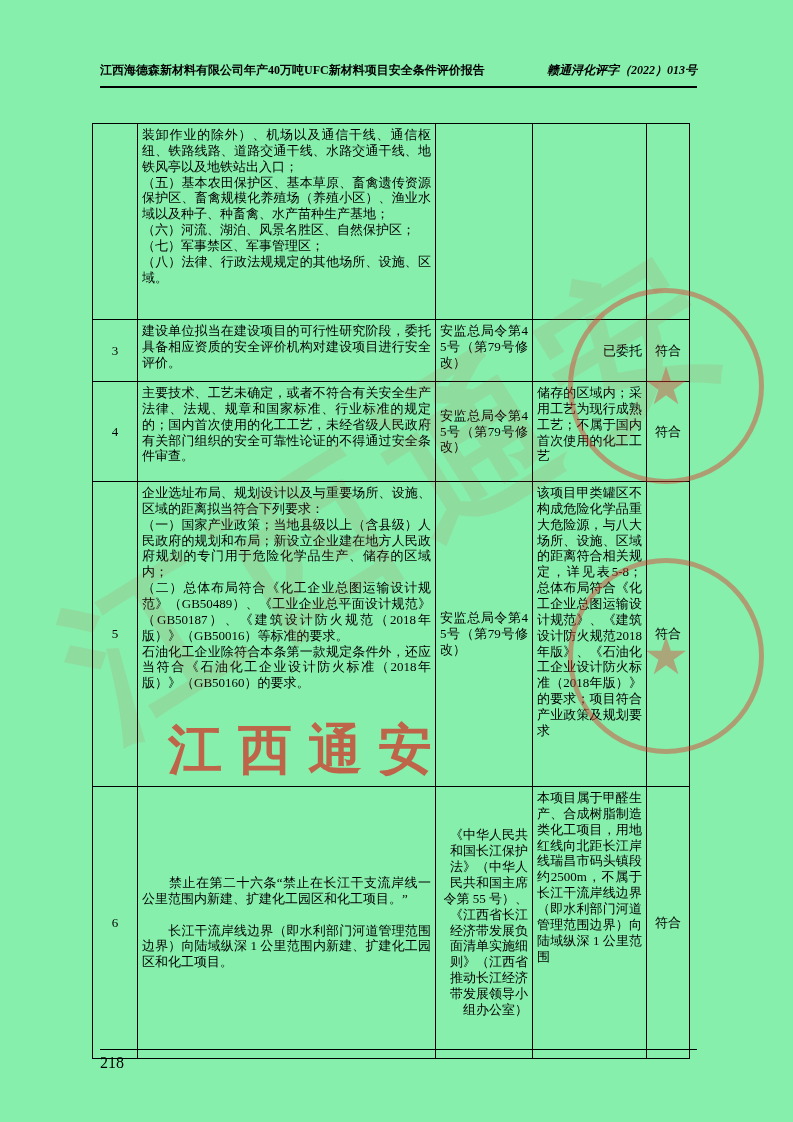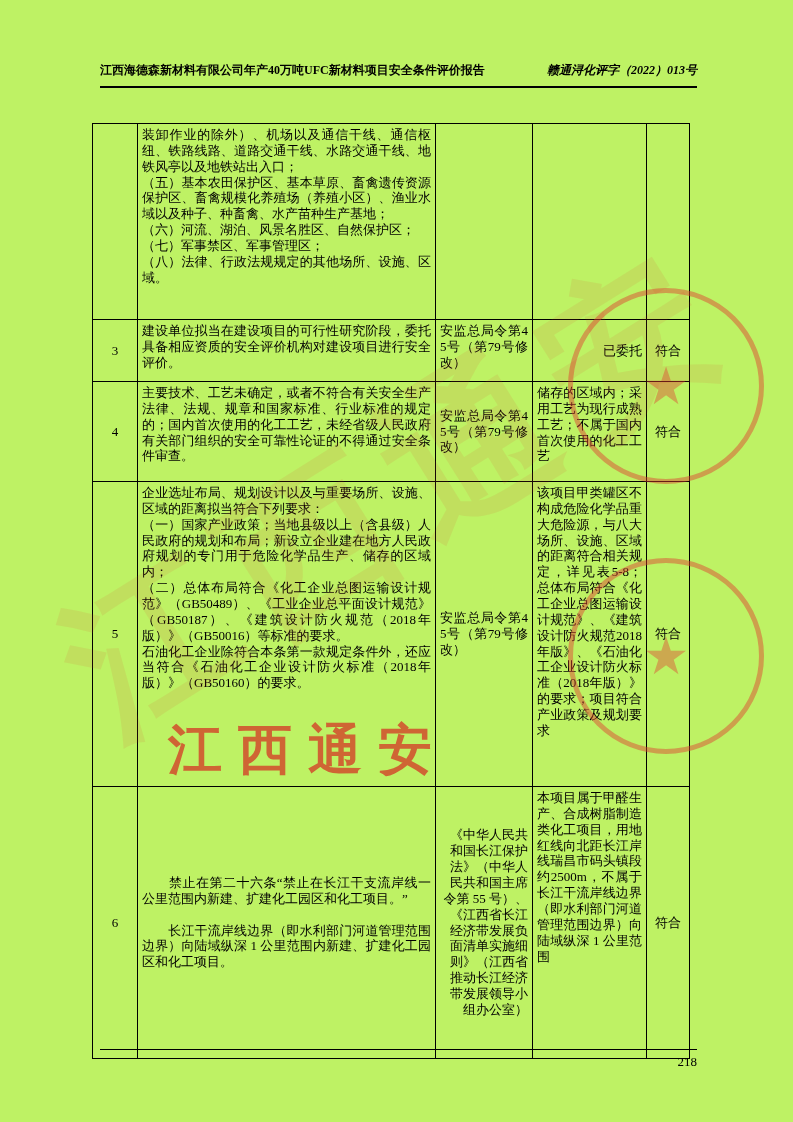--- a/index.html
+++ b/index.html
@@ -1,19 +1,19 @@
 <!DOCTYPE html>
 <html><head>
 <meta charset="utf-8">
 <style>
   html,body { margin:0; padding:0; background:#ffffff; }
   .page {
     position:relative;
     width:793px; height:1122px;
-    background:#bef264;
+    background:#86efac;
     font-family:"Liberation Serif","DejaVu Serif",serif;
     color:#000;
     overflow:hidden;
   }
 
   
   .header {
     position:absolute; left:100px; top:62px; width:597px;
     display:flex; justify-content:space-between; align-items:flex-end;
     font-size:12px; font-weight:bold;
@@ -45,21 +45,21 @@
   .doc-table td.center { text-align:right; vertical-align:middle; }
   .doc-table td.v-mid { vertical-align:middle; }
 
   
   .footer-line {
     position:absolute; left:100px; top:1049px; width:597px;
     border-top:1px solid #000;
   }
   .page-num {
     position:absolute; left:100px; top:1054px; width:597px;
-    text-align:right; font-size:13px;
+    text-align:left; font-size:16px;
   }
 
   
   .wm-diagonal {
     position:absolute; left:-90px; top:380px; width:980px;
     transform:rotate(-32deg);
     font-size:165px; font-weight:bold;
     color:rgba(224,58,47,0.10);
     letter-spacing:22px; white-space:nowrap;
     pointer-events:none; text-align:center;

